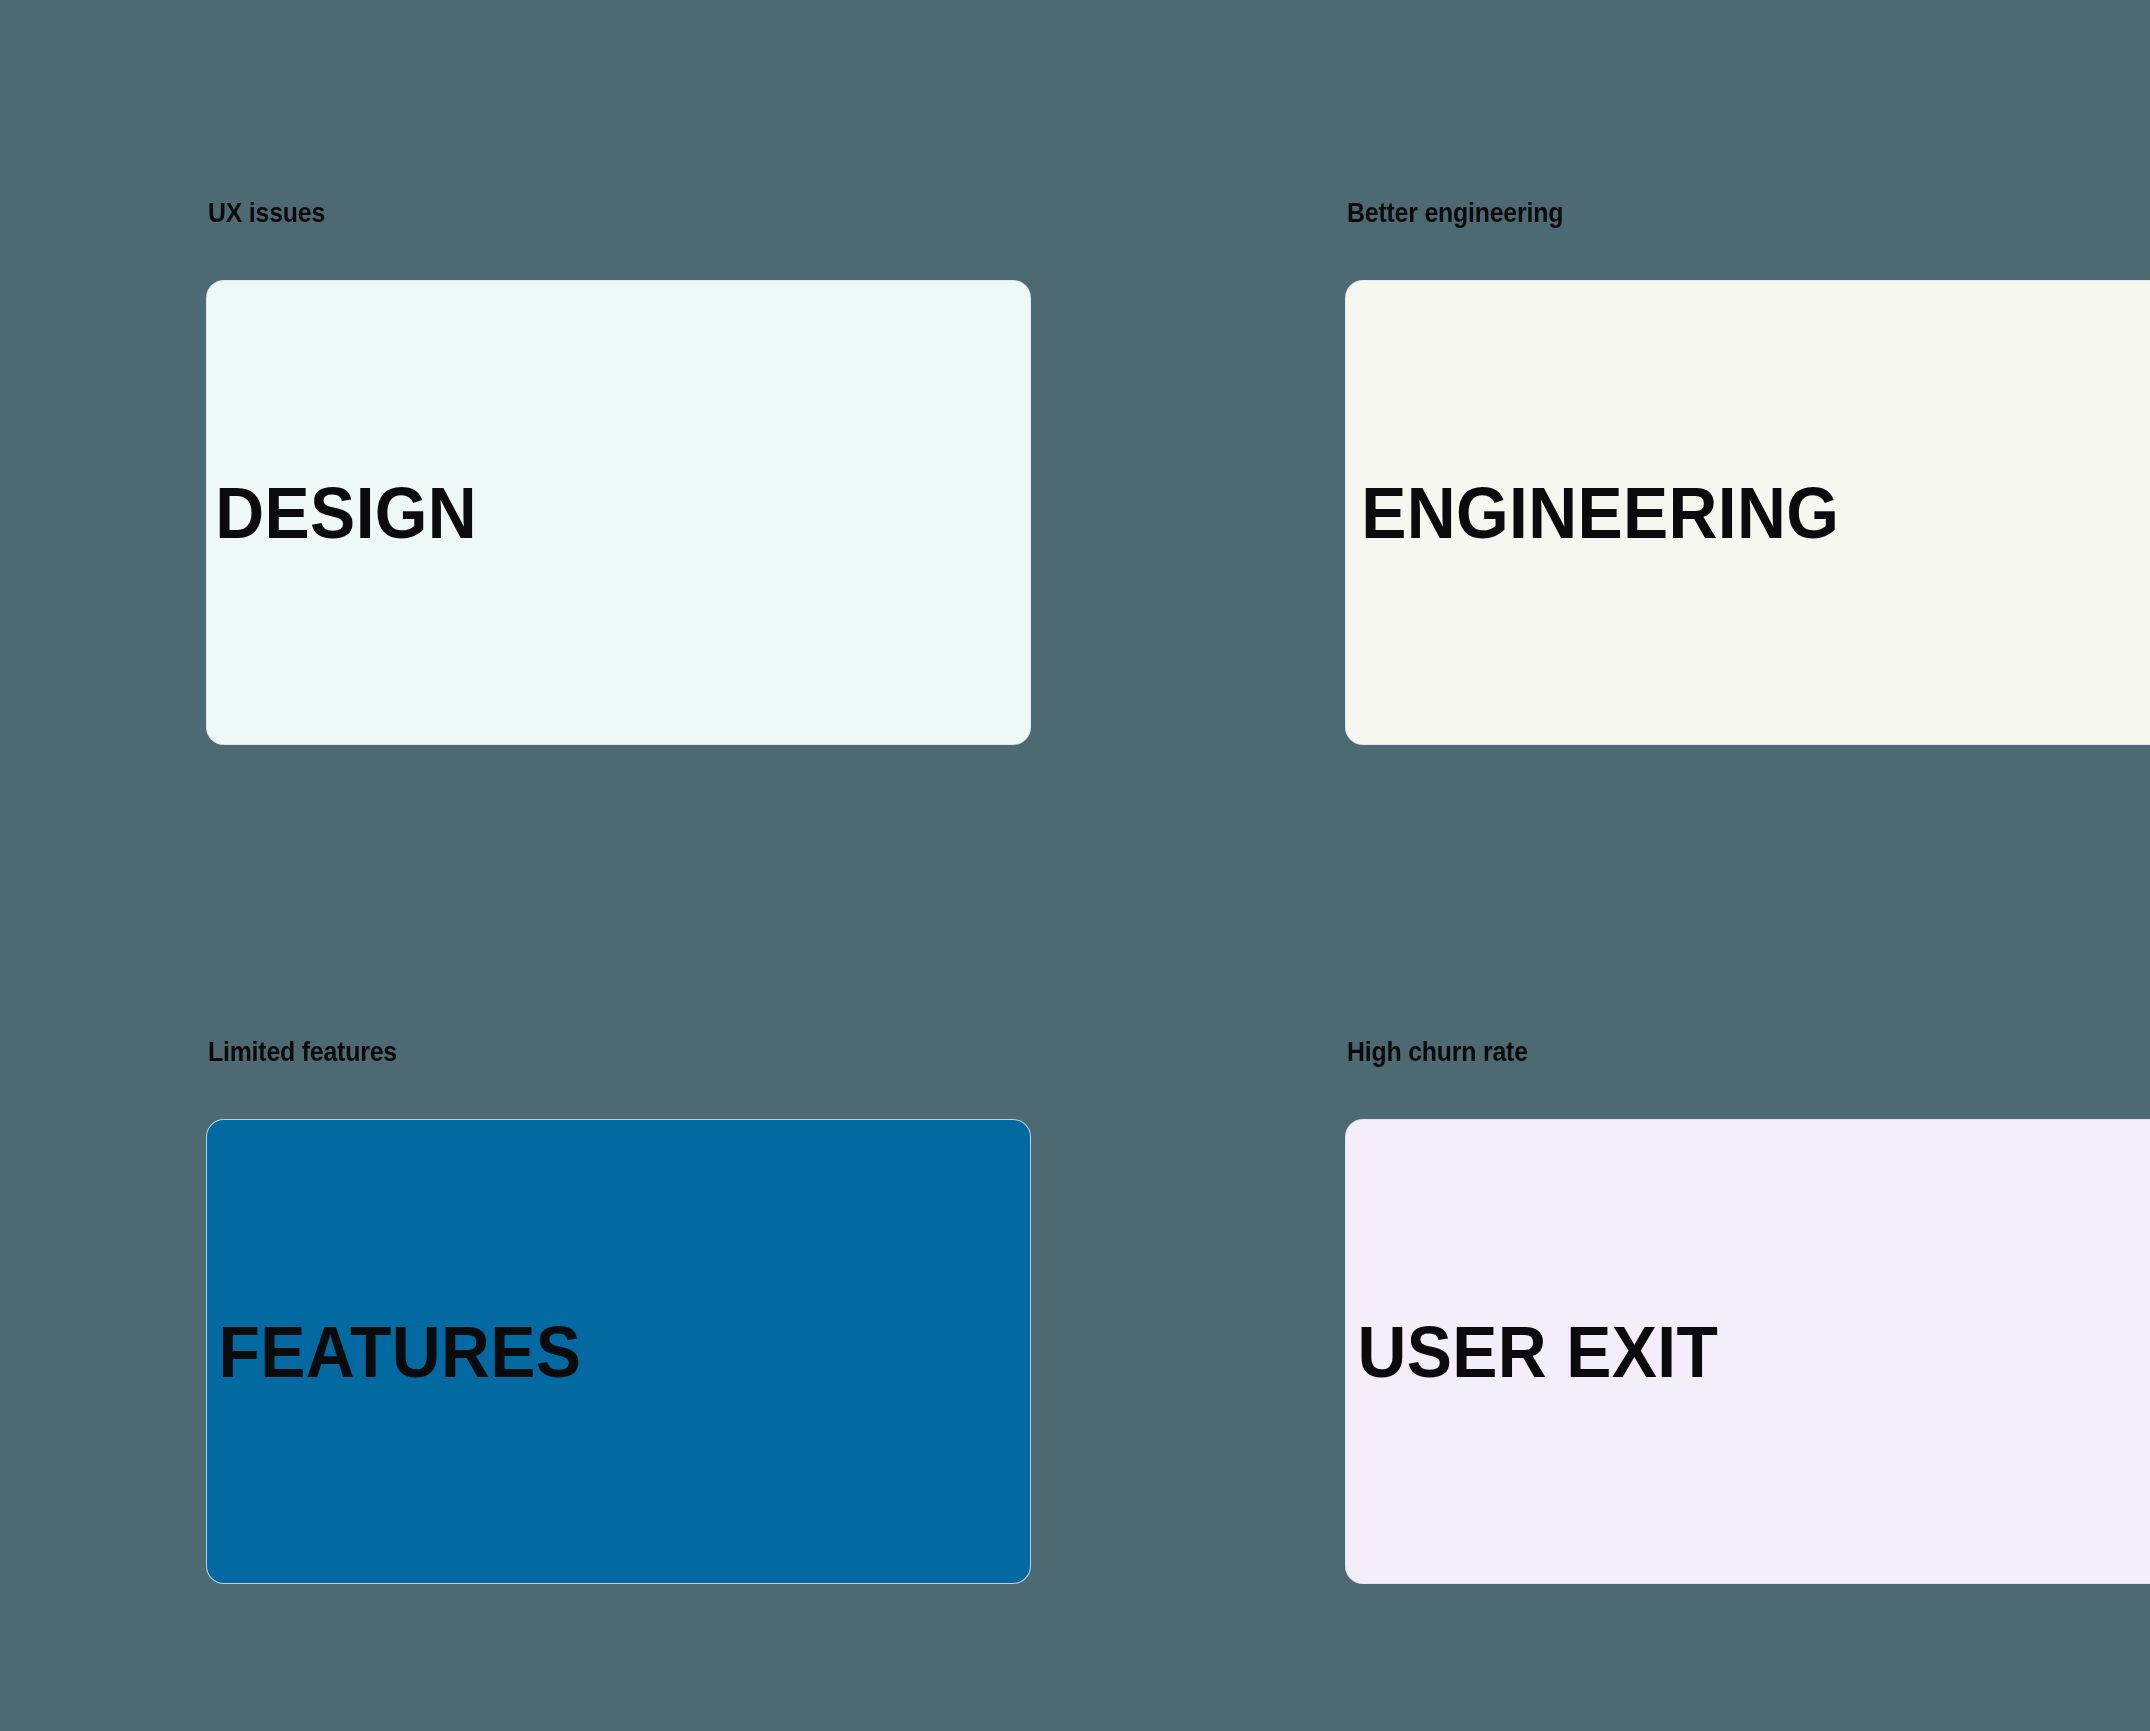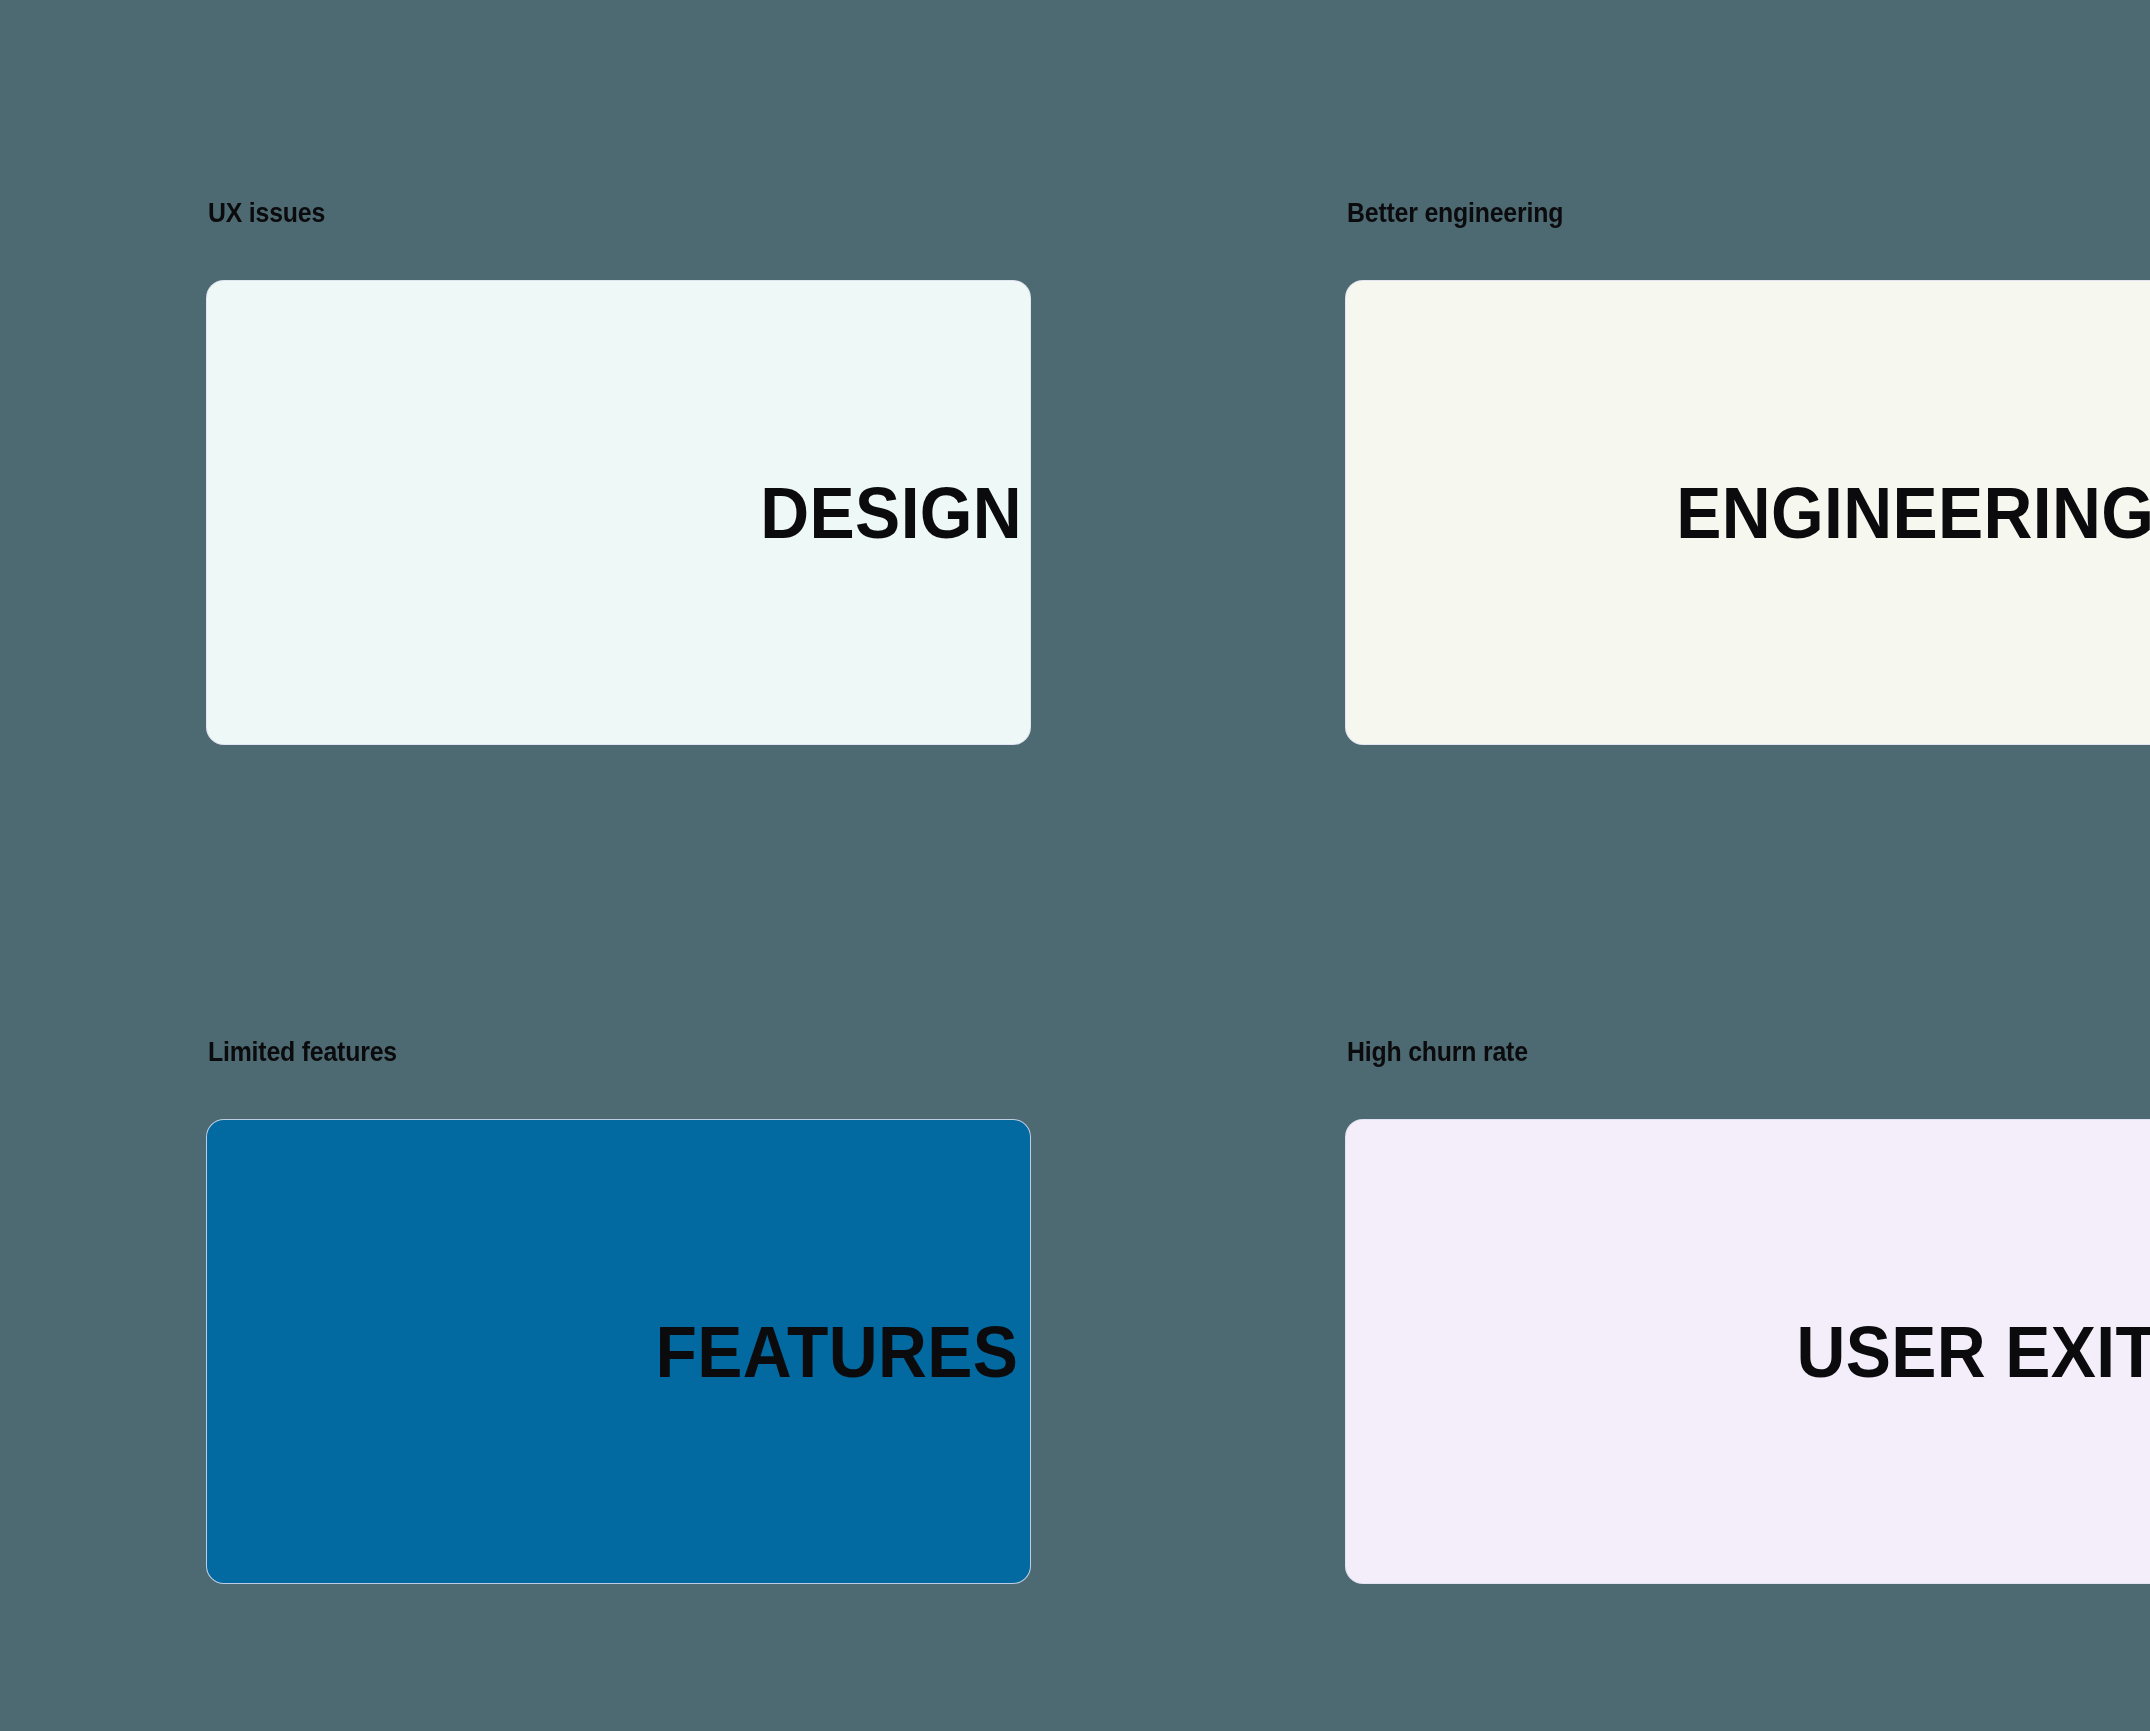--- a/index.html
+++ b/index.html
@@ -52,21 +52,21 @@
 
   .card {
     position: relative;
     width: 825px;
     height: 518px;
     border-radius: 18px;
     border: 1.3px solid rgba(222, 224, 240, 0.85);
     box-sizing: border-box;
     display: flex;
     align-items: center;
-    justify-content: flex-end;
+    justify-content: flex-start;
     overflow: hidden;
     margin-top: 35px;
   }
 
   .card-title {
     display: block;
     color: #0B0B0D;
     font-family: "Liberation Sans Narrow", "Liberation Sans", sans-serif;
     font-size: 72px;
     font-weight: 700;

